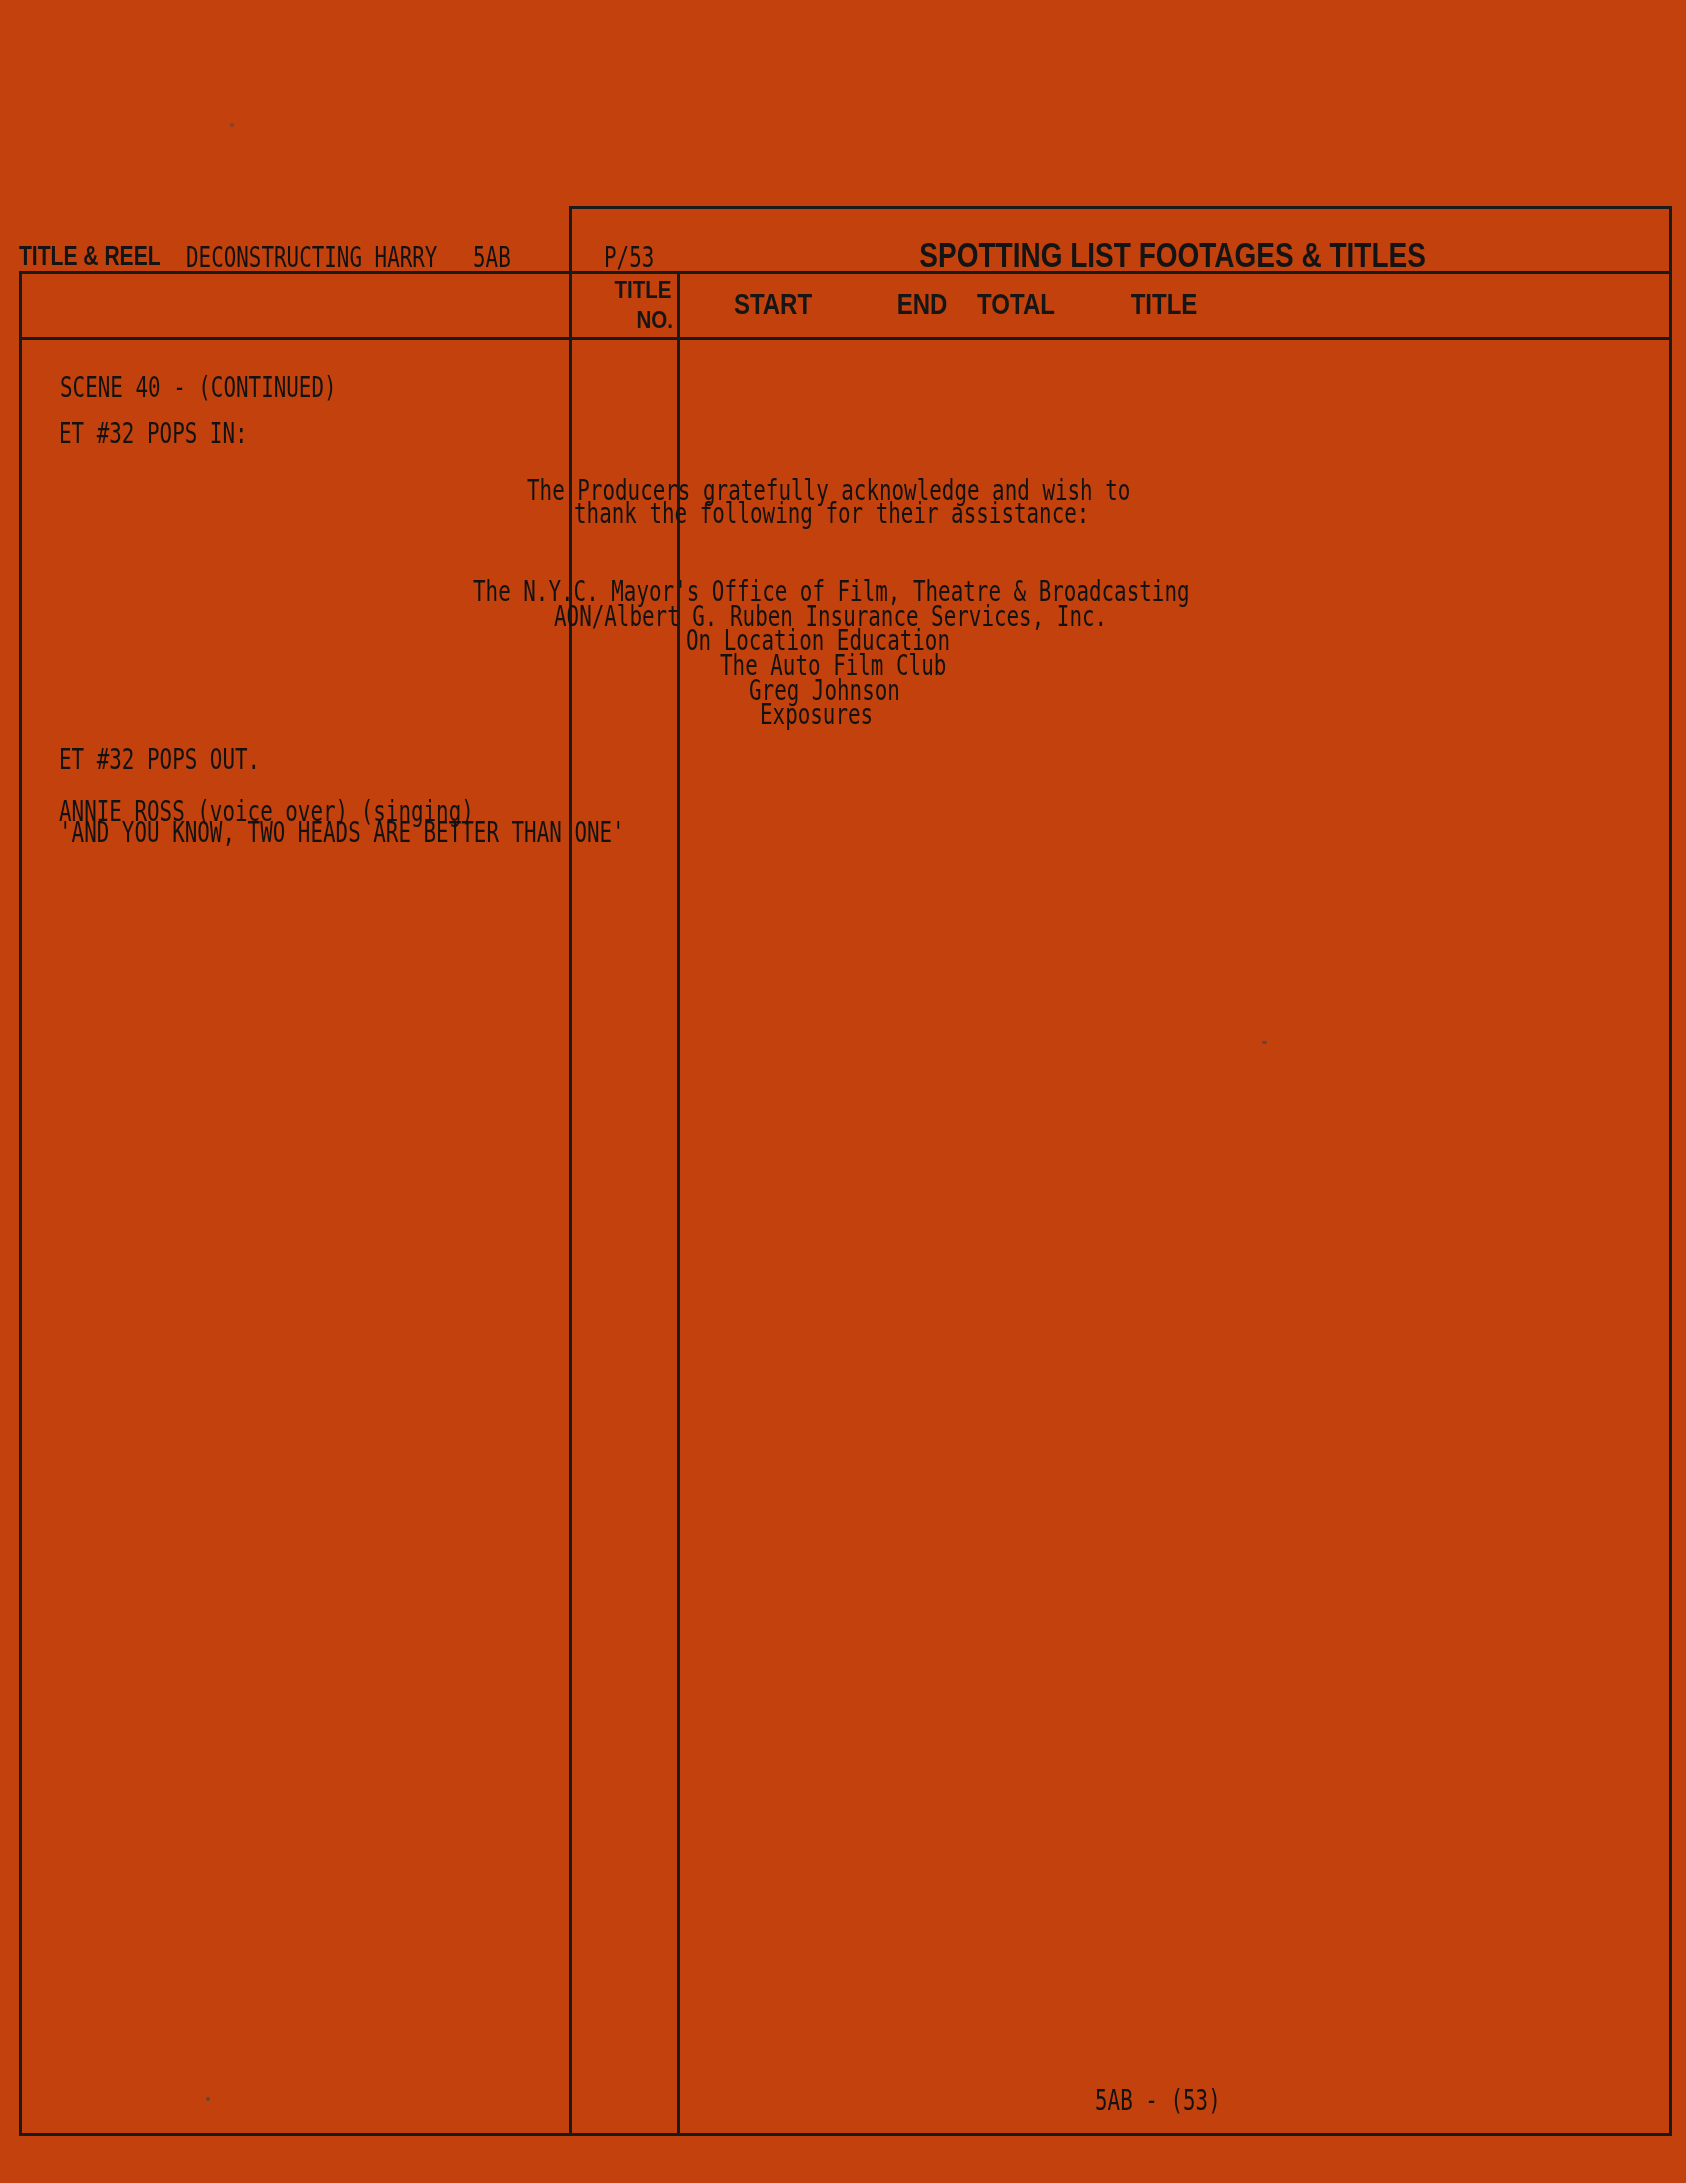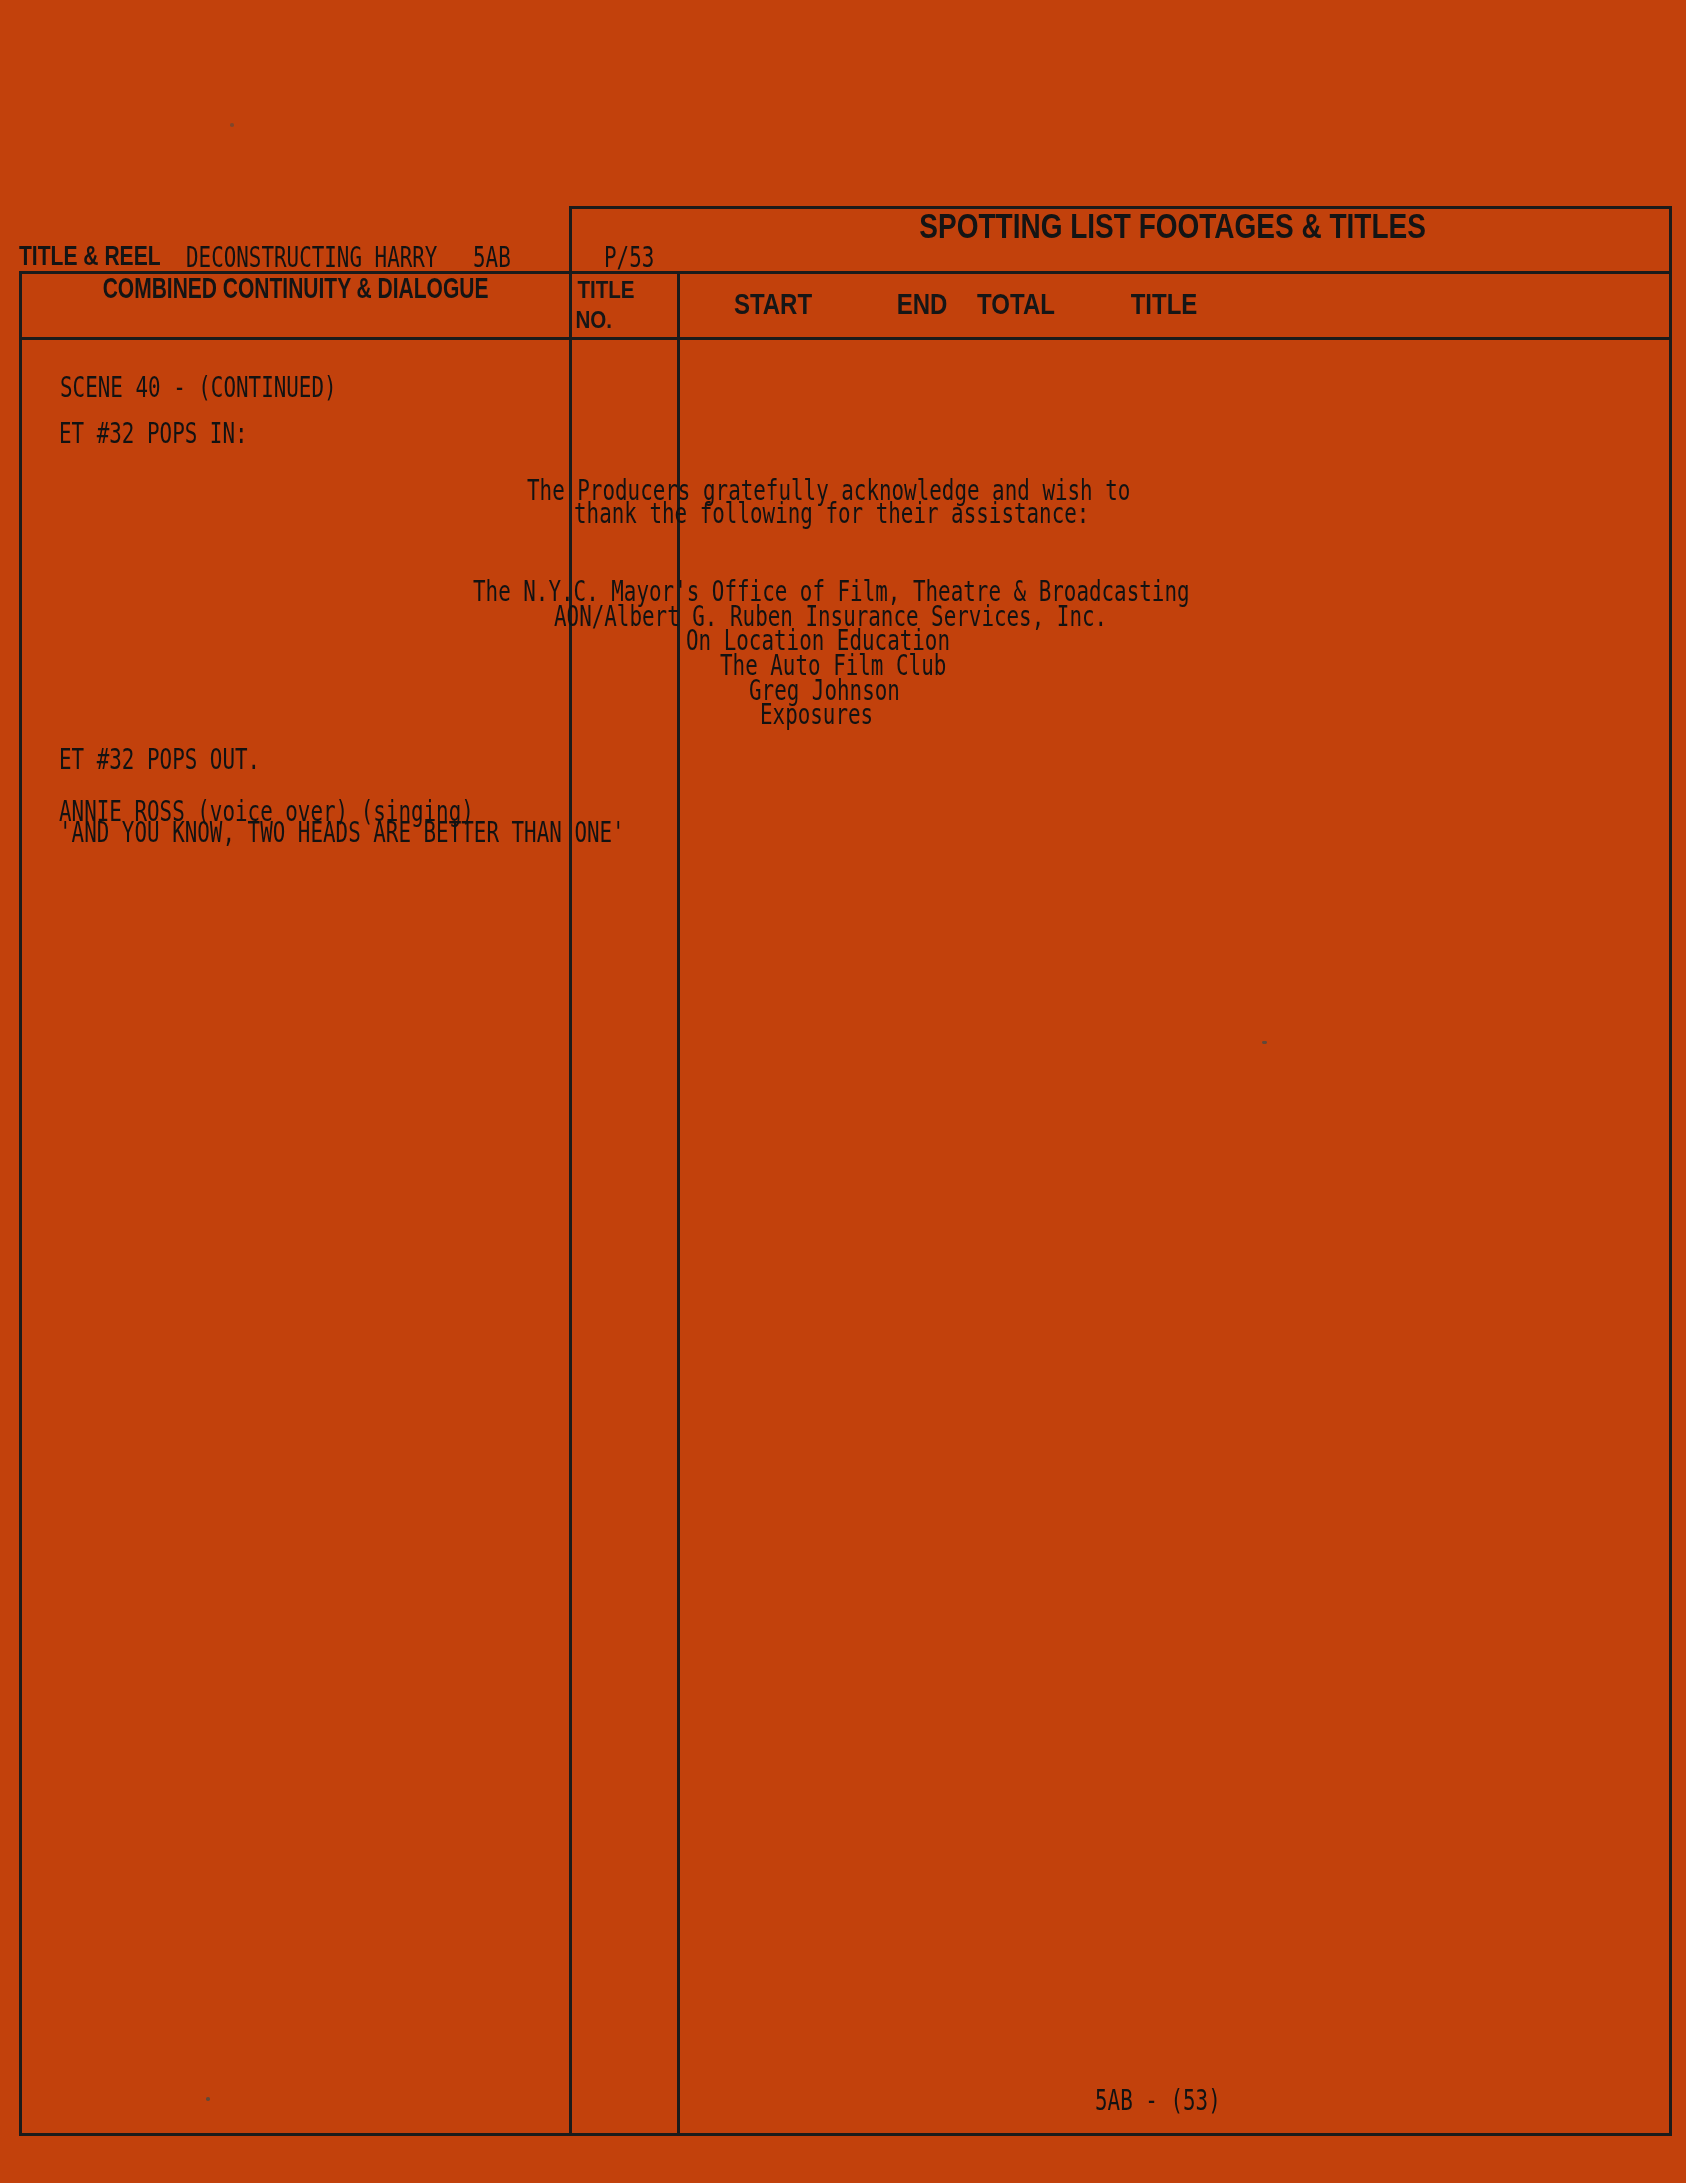--- a/index.html
+++ b/index.html
@@ -35,21 +35,21 @@
     white-space: pre;
     line-height: 1;
   }
   #title-reel-label {
     left: 19px; top: 243px; font-size: 27px;
     transform: scaleX(0.78); transform-origin: 0 0;
     letter-spacing: 0px;
   }
   .strip {
     position: absolute;
-    display: flex; align-items: flex-start; justify-content: center;
+    display: flex; align-items: flex-end; justify-content: center;
   }
   #spotting-strip { left: 678px; top: 208px; width: 990px; height: 64px; }
   #spotting-title {
     position: static; font-size: 35px; font-weight: 700;
     transform: scaleX(0.80); white-space: pre;
   }
   #combined-strip { left: 21.7px; top: 273px; width: 547px; height: 64px; }
   #combined-header {
     position: static; font-size: 30px; font-weight: 700;
     transform: scaleX(0.70); white-space: pre;
@@ -125,23 +125,20 @@
 
   <span class="hbold" id="title-reel-label">TITLE &amp; REEL</span>
   <span class="mono" id="film-title">DECONSTRUCTING HARRY</span>
   <span class="mono" id="film-reel">5AB</span>
   <span class="mono" id="page-code">P/53</span>
 
   <div class="strip" id="spotting-strip">
     <span class="hbold" id="spotting-title">SPOTTING LIST FOOTAGES &amp; TITLES</span>
   </div>
 
-  <div class="strip" id="combined-strip">
-    <span class="hbold" id="combined-header">COMBINED CONTINUITY &amp; DIALOGUE</span>
-  </div>
 
   <div class="strip" id="titleno-strip">
     <span class="titleno-line">TITLE</span>
     <span class="titleno-line">NO.</span>
   </div>
 
   <span class="colhead" id="col-start">START</span>
   <span class="colhead" id="col-end">END</span>
   <span class="colhead" id="col-total">TOTAL</span>
   <span class="colhead" id="col-title">TITLE</span>

